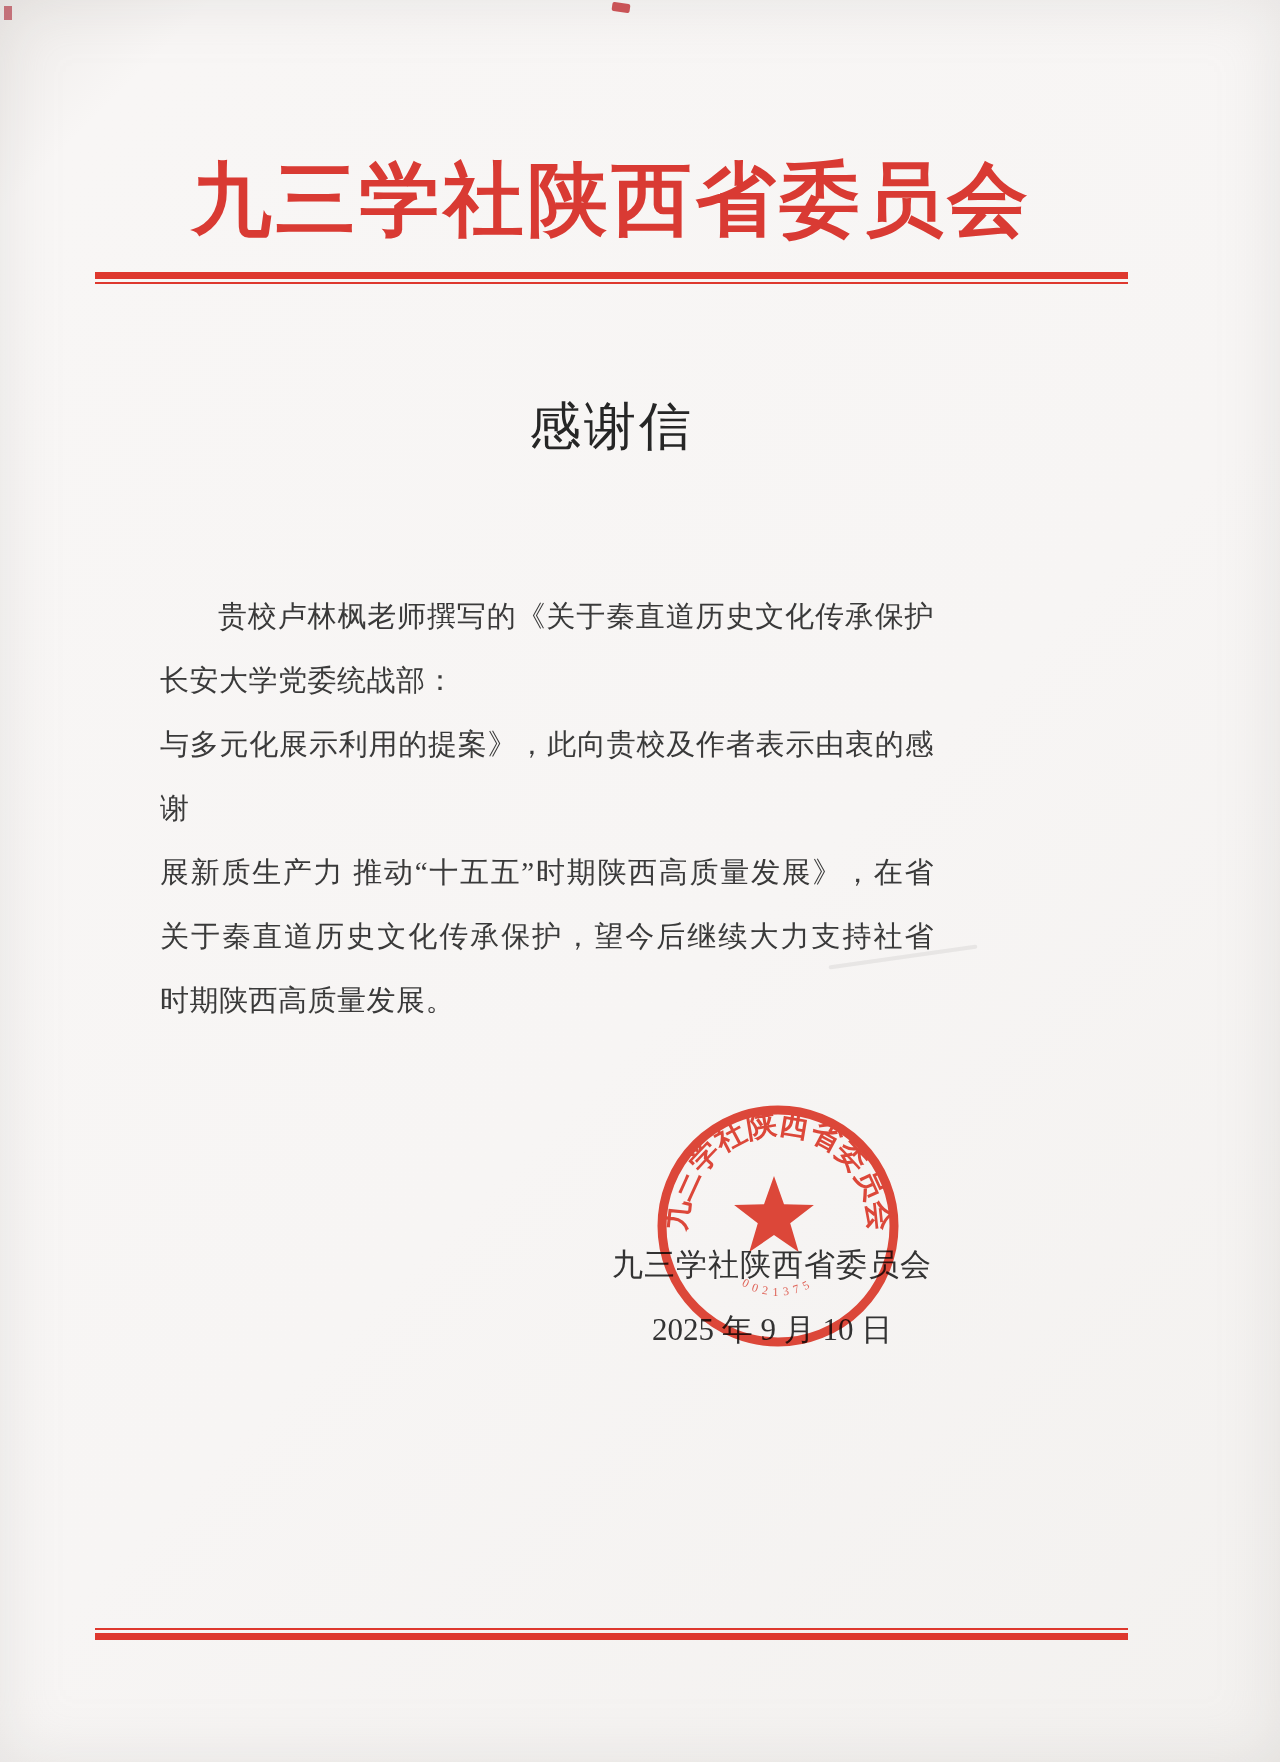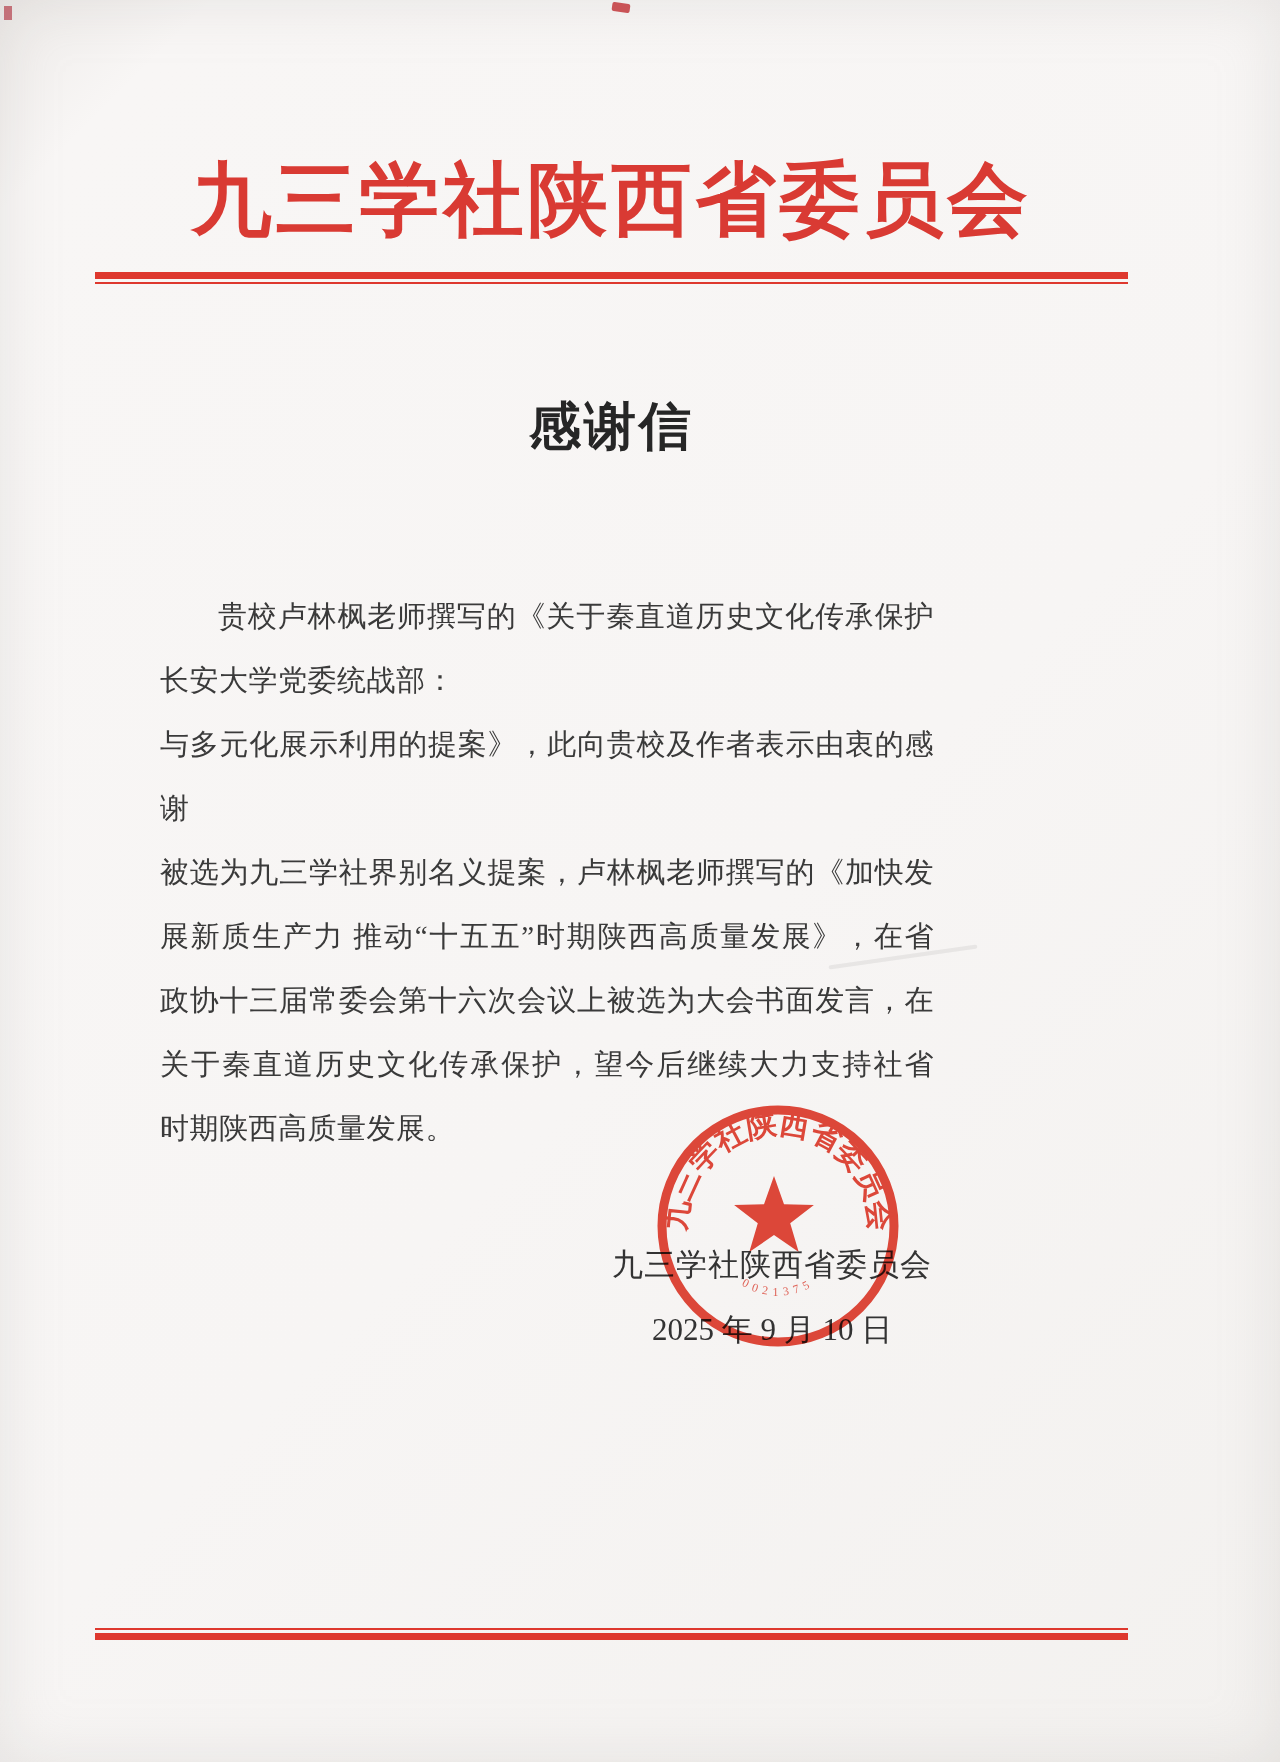--- a/index.html
+++ b/index.html
@@ -22,21 +22,21 @@
   
   .rule{position:absolute;left:95px;width:1033px;}
   .rule-top{top:272px;}
   .rule-bottom{top:1628px;}
   .rule .thick{height:7px;background:#de382e;}
   .rule .thin{height:2px;background:#de382e;}
   .rule .gap{height:3px;}
   
   .doc-title{
     position:absolute;left:95px;top:392px;width:1033px;text-align:center;
-    font-size:52px;font-weight:bold;color:#262626;letter-spacing:3px;
+    font-size:52px;font-weight:normal;color:#262626;letter-spacing:3px;
   }
   
   .body-block{
     position:absolute;left:160px;top:584px;width:774px;
     font-size:29px;line-height:64px;color:#3a3a3a;letter-spacing:.5px;
   }
   .line{white-space:nowrap;}
   .line.justify{white-space:normal;text-align:justify;text-align-last:justify;}
   .line.indent{text-indent:58px;}
   
@@ -75,23 +75,21 @@
     <div class="gap"></div>
     <div class="thin"></div>
   </div>
 
   <div class="doc-title">感谢信</div>
 
   <div class="body-block">
     <div class="line justify indent">贵校卢林枫老师撰写的《关于秦直道历史文化传承保护</div>
     <div class="line">长安大学党委统战部：</div>
     <div class="line justify">与多元化展示利用的提案》，此向贵校及作者表示由衷的感谢</div>
-    <div class="line justify">被选为九三学社界别名义提案，卢林枫老师撰写的《加快发</div>
     <div class="line justify">展新质生产力 推动“十五五”时期陕西高质量发展》，在省</div>
-    <div class="line justify">政协十三届常委会第十六次会议上被选为大会书面发言，在</div>
     <div class="line justify">关于秦直道历史文化传承保护，望今后继续大力支持社省</div>
     <div class="line">时期陕西高质量发展。</div>
   </div>
 
   <div class="signature">九三学社陕西省委员会</div>
   <div class="date">2025 年 9 月 10 日</div>
 
   <svg class="stamp" viewBox="-126 -126 252 252" width="252" height="252" xmlns="http://www.w3.org/2000/svg">
     <circle r="116" fill="none" stroke="#e23a2b" stroke-width="9"></circle>
     <polygon fill="#e23a2b" transform="translate(-4,-8)" points="0,-42 10,-13.8 39.9,-13 16.2,5.3 24.7,34 0,17 -24.7,34 -16.2,5.3 -39.9,-13 -10,-13.8"></polygon>

